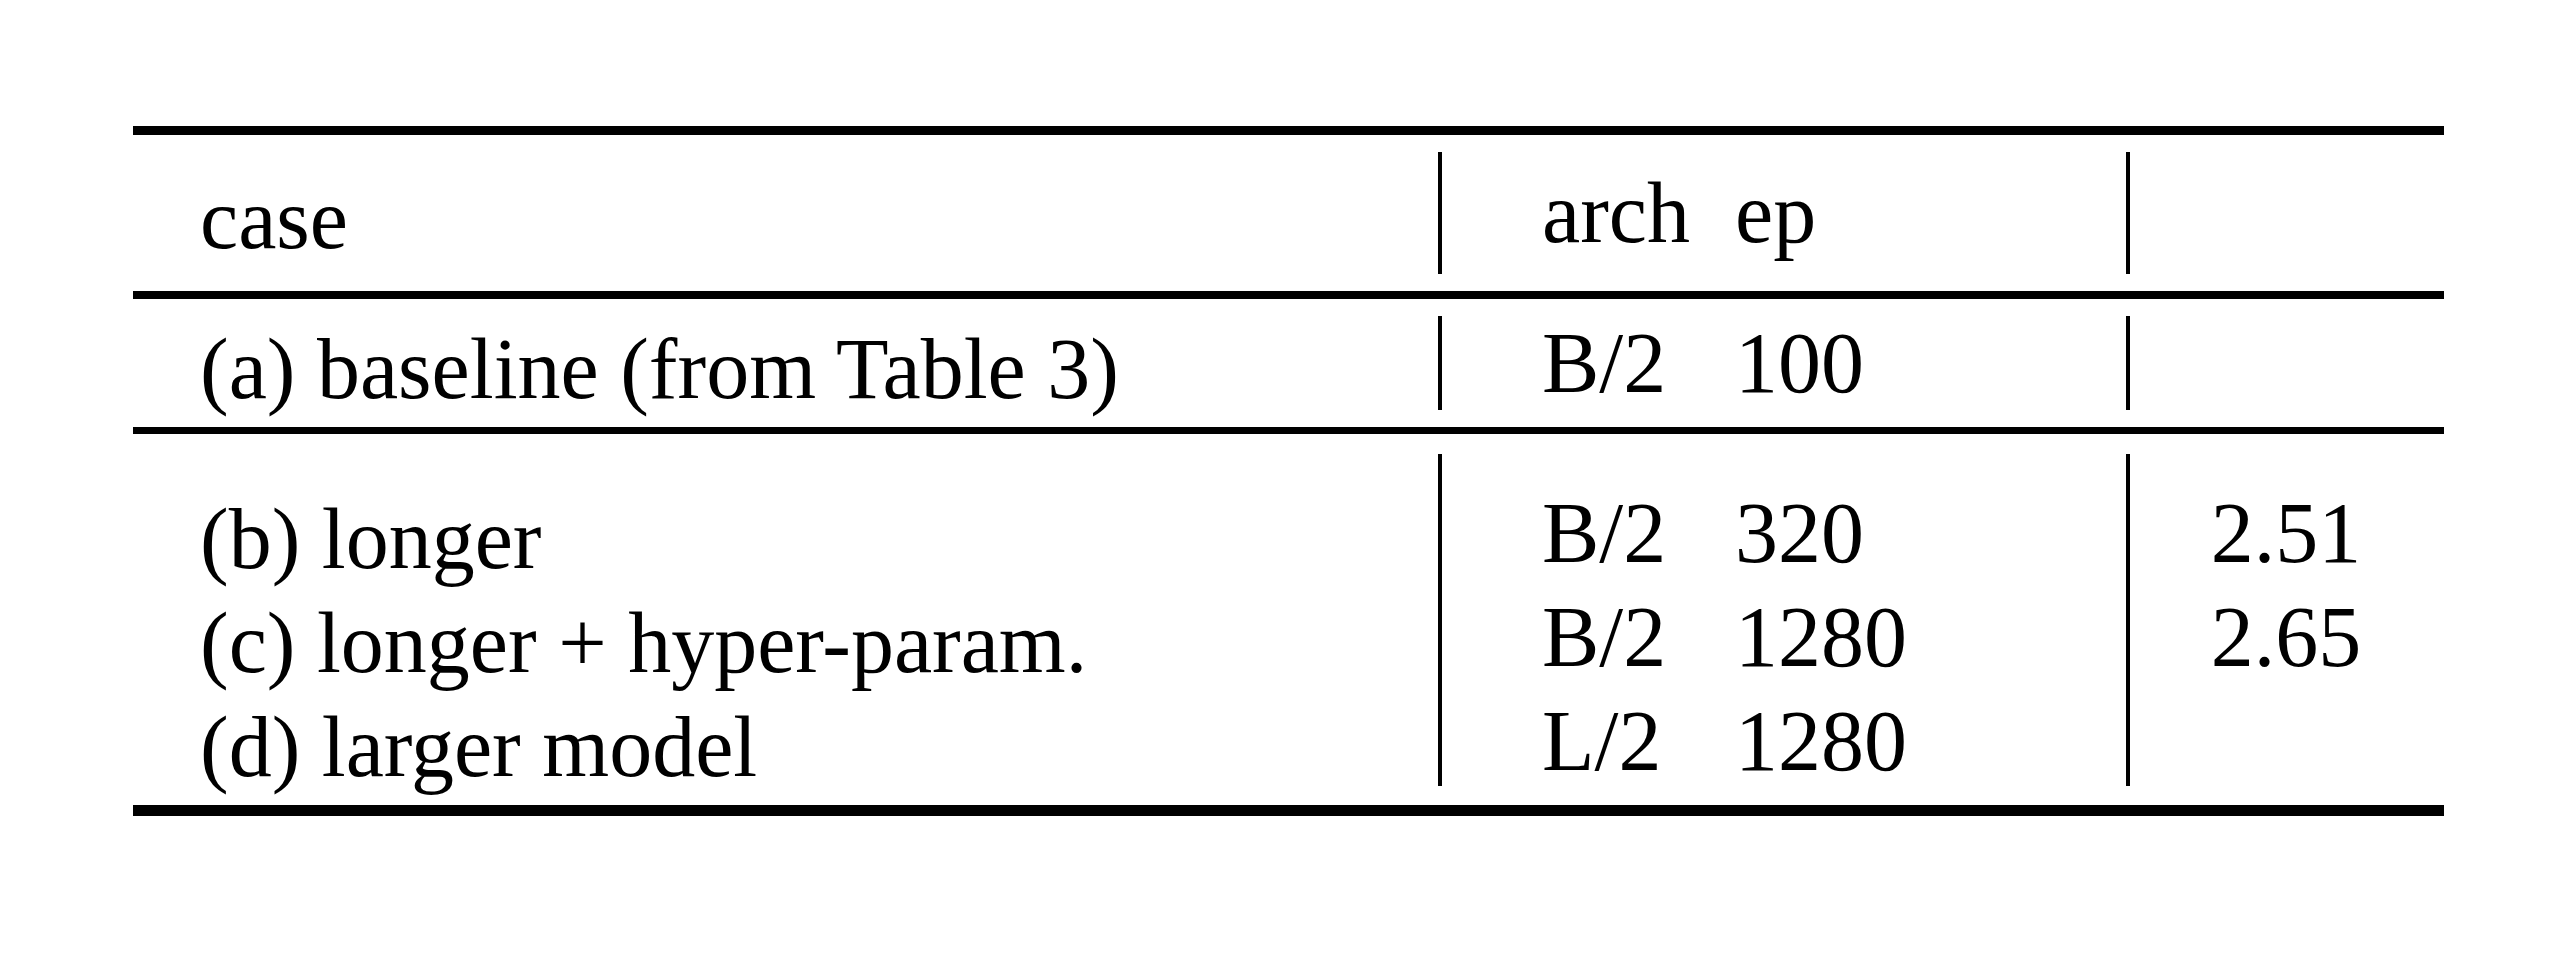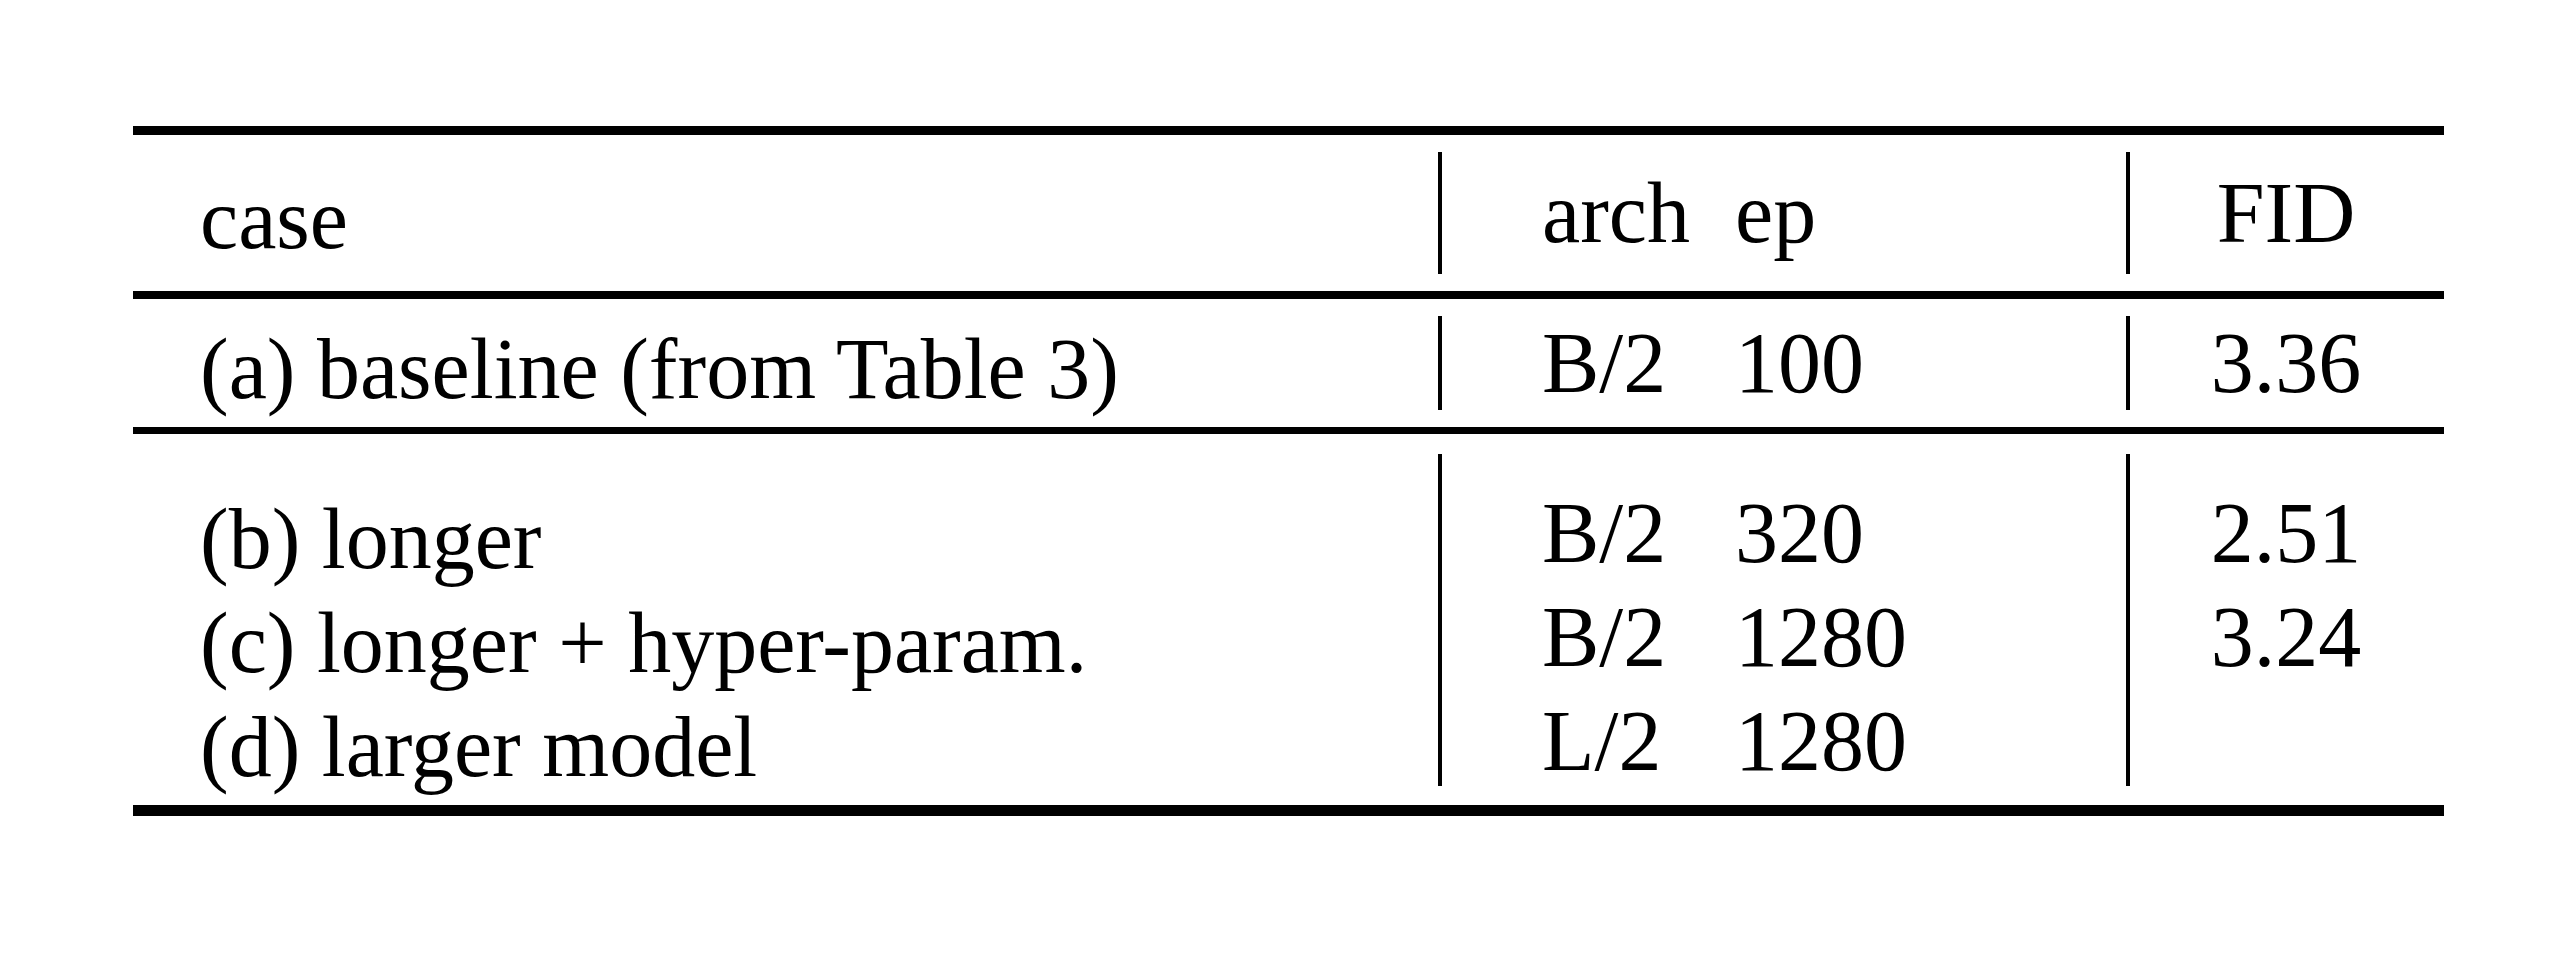--- a/index.html
+++ b/index.html
@@ -76,55 +76,53 @@
 
   <div class="hrule top"></div>
 
   <div class="section header">
     <div class="vrule v1"></div>
     <div class="vrule v2"></div>
     <div class="trow">
       <div class="cell c-case">case</div>
       <div class="cell c-arch">arch</div>
       <div class="cell c-ep">ep</div>
-      <div class="cell c-fid">FID</div>
     </div>
   </div>
 
   <div class="hrule mid"></div>
 
   <div class="section row-a">
     <div class="vrule v1"></div>
     <div class="vrule v2"></div>
     <div class="trow">
       <div class="cell c-case">(a) baseline (from Table 3)</div>
       <div class="cell c-arch">B/2</div>
       <div class="cell c-ep">100</div>
-      <div class="cell c-fid">3.36</div>
     </div>
   </div>
 
   <div class="hrule mid"></div>
 
   <div class="section body">
     <div class="vrule v1"></div>
     <div class="vrule v2"></div>
 
     <div class="trow">
       <div class="cell c-case">(b) longer</div>
       <div class="cell c-arch">B/2</div>
       <div class="cell c-ep">320</div>
       <div class="cell c-fid">2.51</div>
     </div>
 
     <div class="trow">
       <div class="cell c-case">(c) longer + hyper-param.</div>
       <div class="cell c-arch">B/2</div>
       <div class="cell c-ep">1280</div>
-      <div class="cell c-fid">3.24</div>
+      <div class="cell c-fid">2.65</div>
     </div>
 
     <div class="trow">
       <div class="cell c-case">(d) larger model</div>
       <div class="cell c-arch">L/2</div>
       <div class="cell c-ep">1280</div>
     </div>
   </div>
 
   <div class="hrule bottom"></div>

